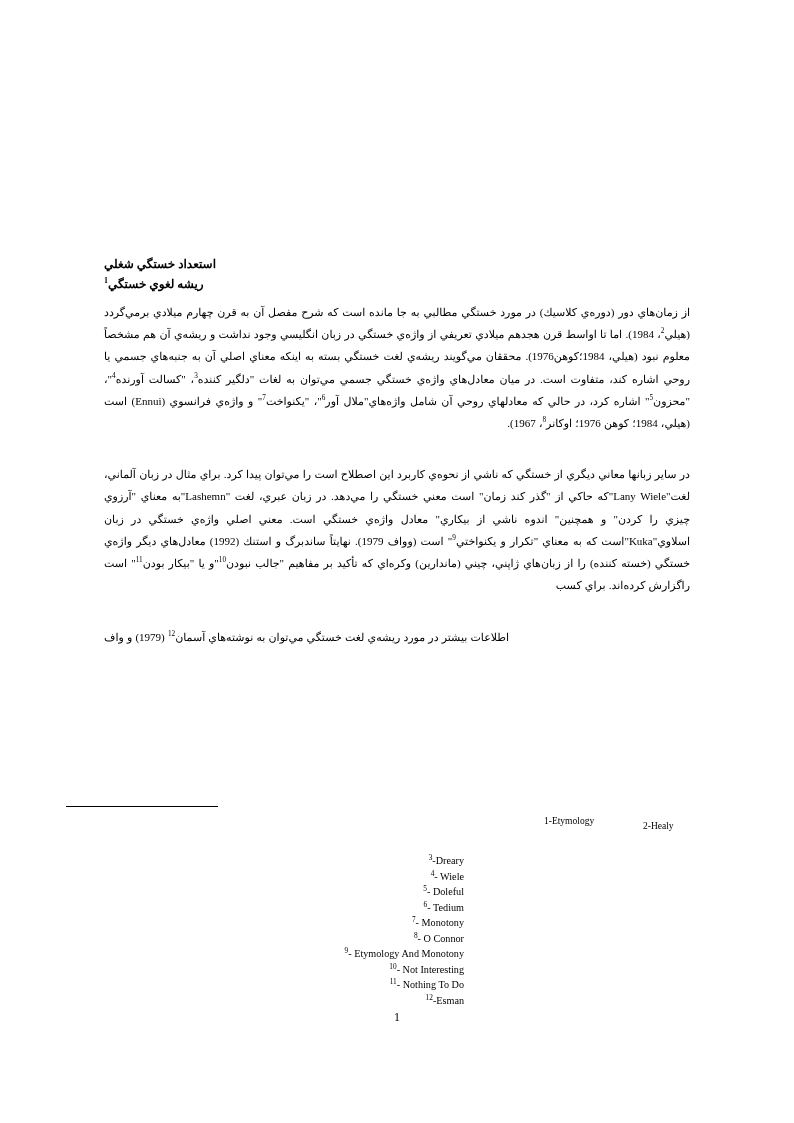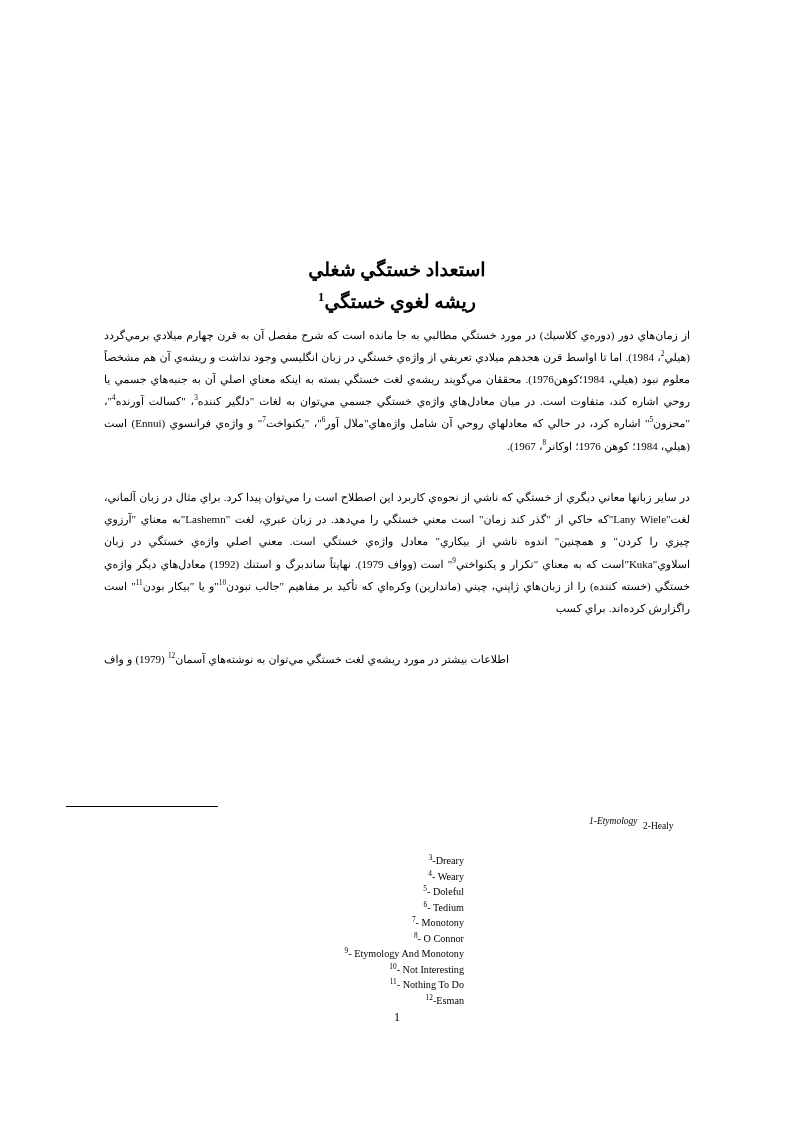--- a/index.html
+++ b/index.html
@@ -27,23 +27,23 @@
     position: absolute;
     left: 104px;
     top: 255px;
     width: 586px;
     direction: rtl;
     text-align: justify;
   }
 
   .heading {
     font-weight: bold;
-    font-size: 19px;
+    font-size: 12px;
     line-height: 1.62;
-    text-align: center;
+    text-align: left;
     direction: rtl;
     margin: 0;
     letter-spacing: 0.2px;
   }
   .heading.h-title { margin-bottom: 1px; }
   .heading.h-sub { margin-bottom: 6px; }
 
   .para {
     font-size: 11px;
     line-height: 2.02;
@@ -79,21 +79,21 @@
   }
   .fn-inline {
     position: absolute;
     direction: ltr;
     text-align: left;
     font-size: 9.5px;
     line-height: 1.18;
     white-space: nowrap;
     font-family: "Liberation Serif", "DejaVu Serif", serif;
   }
-  .fn-inline.fn-1 { left: 589px; top: 816px; font-style: italic; }
+  .fn-inline.fn-1 { left: 544px; top: 816px; }
   .fn-inline.fn-2 { left: 643px; top: 821px; }
 
   .fn-list {
     position: absolute;
     left: 64px;
     top: 853px;
     width: 400px;
     direction: ltr;
     text-align: right;
     font-size: 10.2px;
@@ -137,21 +137,21 @@
 
   </div>
 
   <div class="fn-rule"></div>
 
   <div class="fn-inline fn-1">1-Etymology</div>
   <div class="fn-inline fn-2">2-Healy</div>
 
   <div class="fn-list" id="footnote-list">
       <div class="fn-item"><sup>3</sup><span>-Dreary</span></div>
-      <div class="fn-item"><sup>4</sup><span>- Weary</span></div>
+      <div class="fn-item"><sup>4</sup><span>- Wiele</span></div>
       <div class="fn-item"><sup>5</sup><span>- Doleful</span></div>
       <div class="fn-item"><sup>6</sup><span>- Tedium</span></div>
       <div class="fn-item"><sup>7</sup><span>- Monotony</span></div>
       <div class="fn-item"><sup>8</sup><span>- O Connor</span></div>
       <div class="fn-item"><sup>9</sup><span>- Etymology And Monotony</span></div>
       <div class="fn-item"><sup>10</sup><span>- Not Interesting</span></div>
       <div class="fn-item"><sup>11</sup><span>- Nothing To Do</span></div>
       <div class="fn-item"><sup>12</sup><span>-Esman</span></div>
     </div>
 

